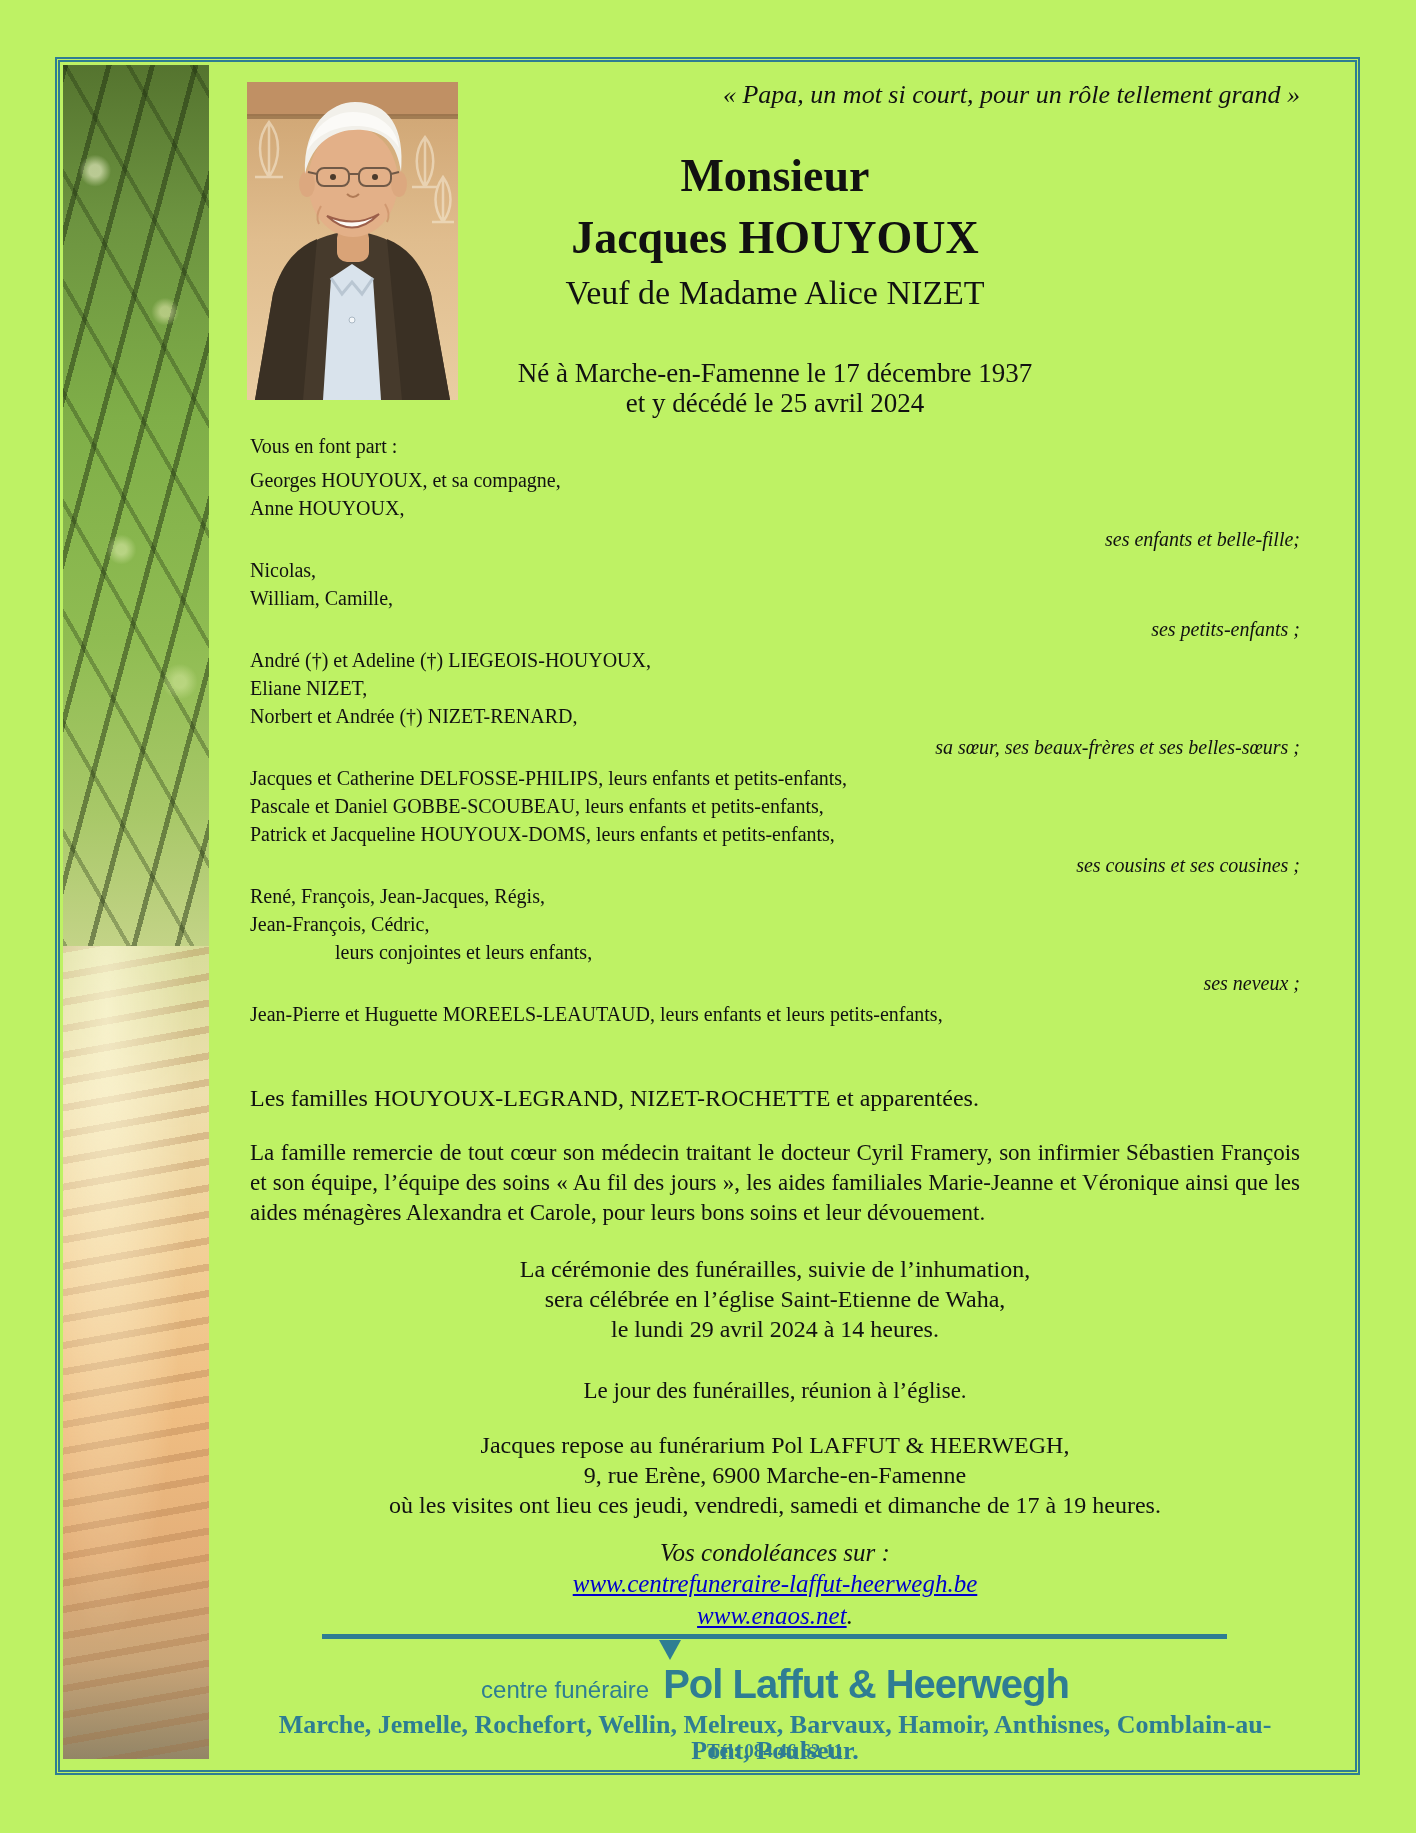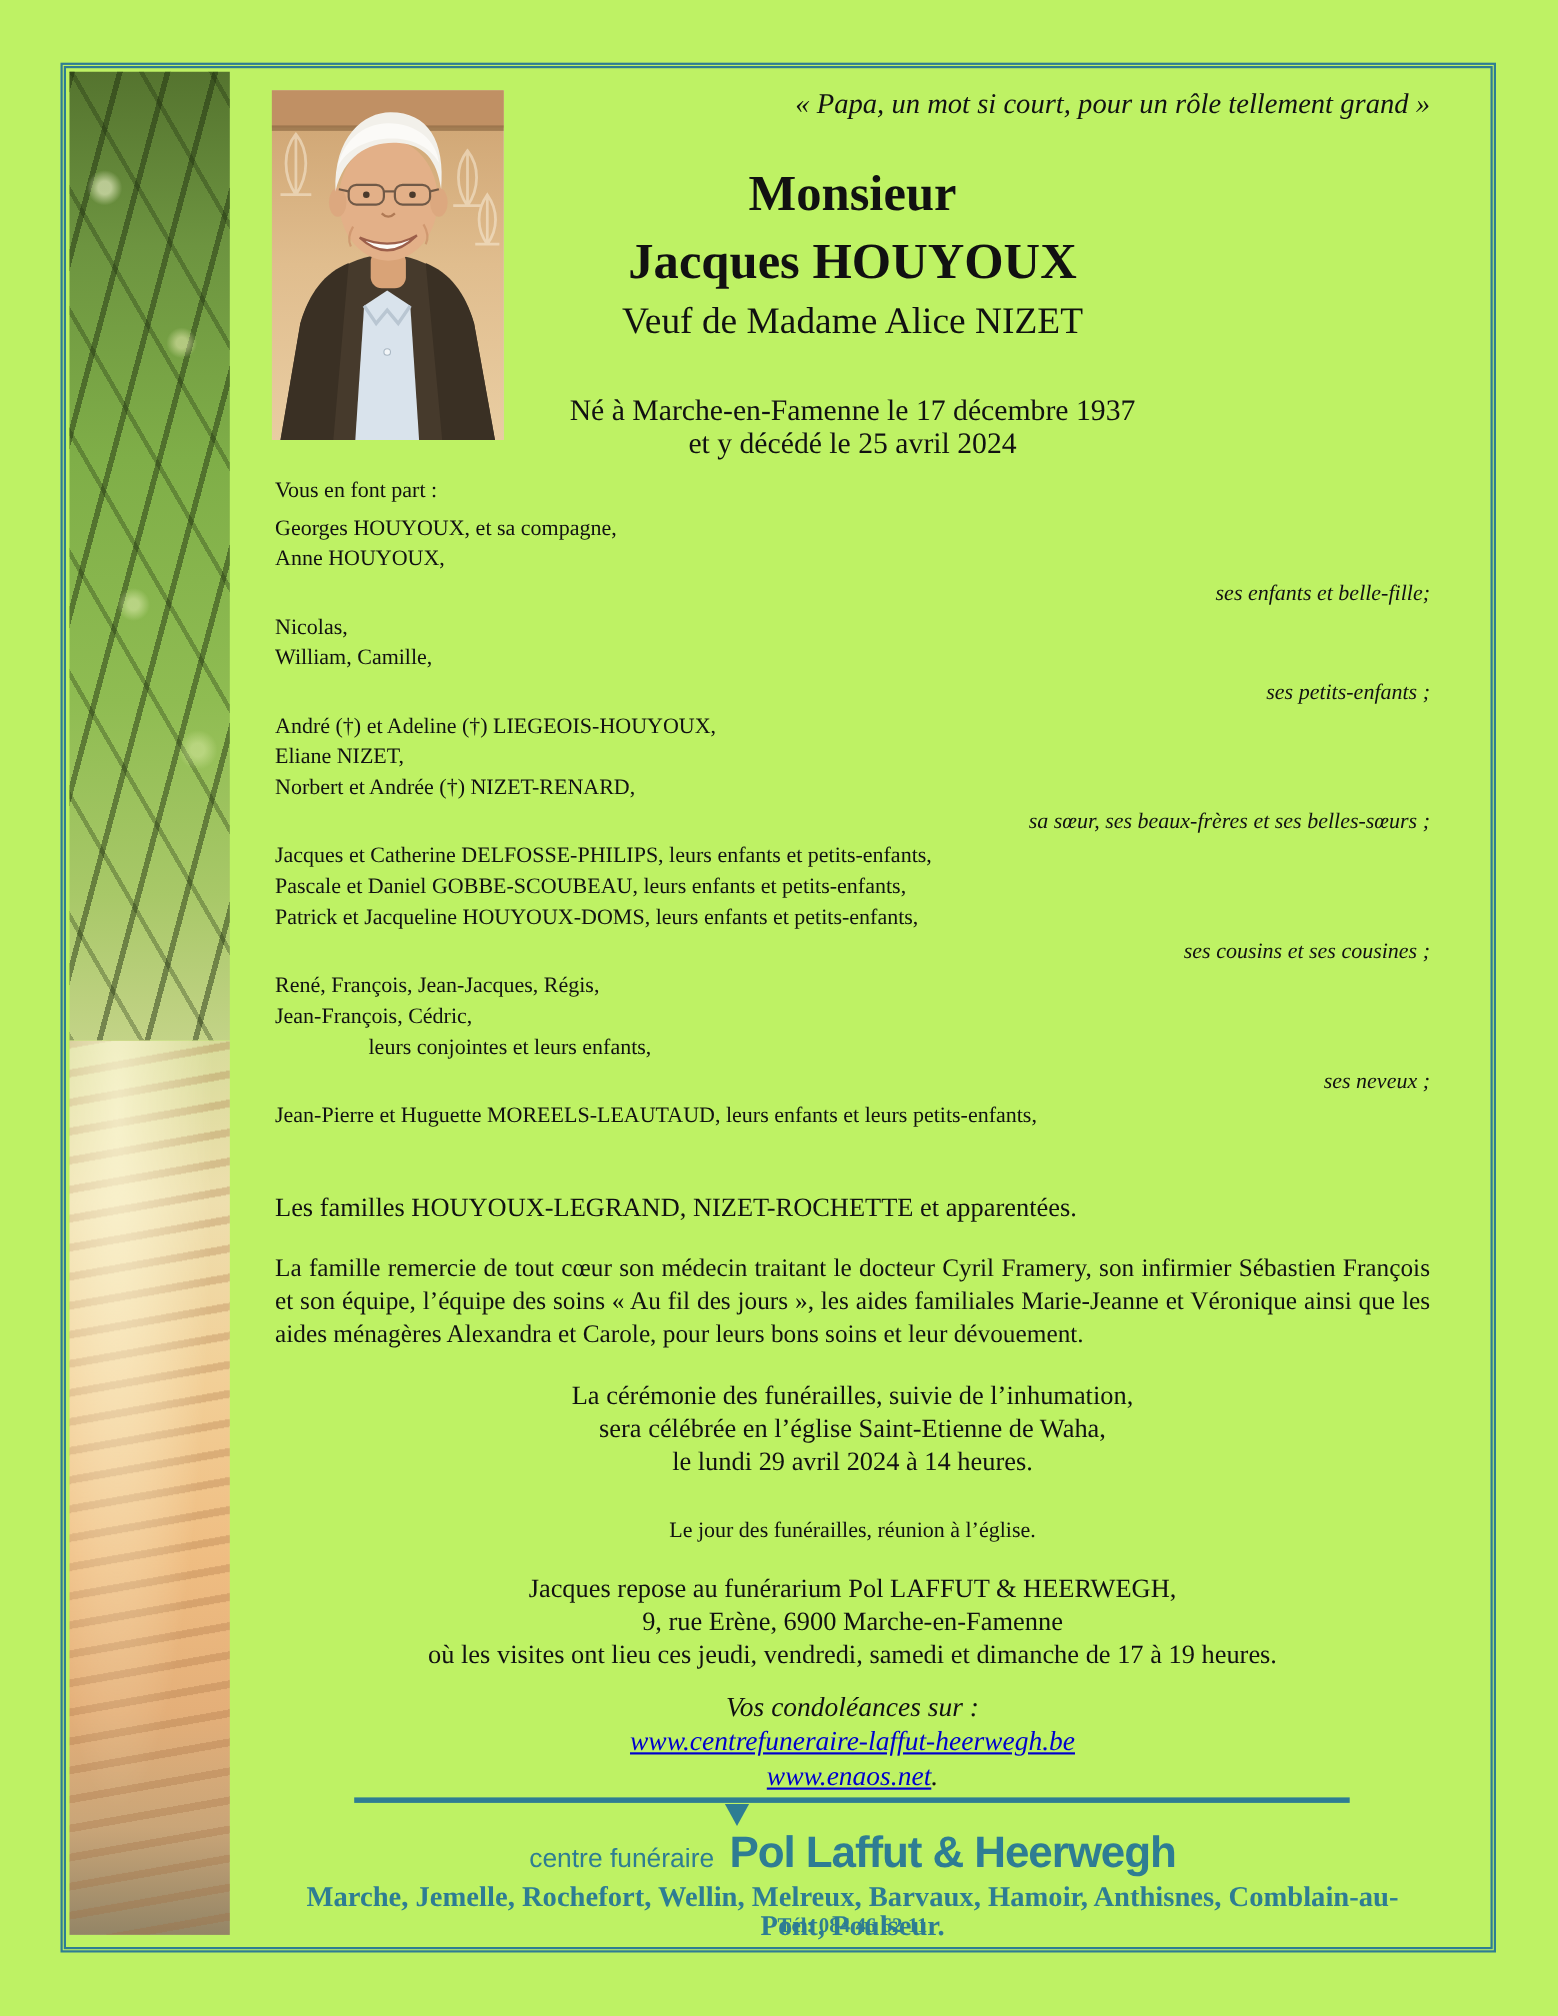--- a/index.html
+++ b/index.html
@@ -38,21 +38,21 @@
   .family .line{line-height:28px;}
   .family .intro{margin-bottom:6px;}
   .family .role{font-weight:normal;font-style:italic;text-align:right;margin:3px 0 3px;}
   .family .indent{padding-left:85px;}
   .families-line{position:absolute;left:250px;top:1084px;width:1050px;font-size:24px;line-height:28px;}
   .thanks{position:absolute;left:250px;top:1138px;width:1050px;font-size:23px;line-height:30px;text-align:justify;}
   .centered-list{position:absolute;left:250px;width:1050px;font-size:24px;}
   .centered-list .line{text-align:center;line-height:30px;}
   .ceremony{top:1254px;}
   .ceremony .bold, .repose .line, .meeting{font-weight:normal;}
-  .meeting{position:absolute;left:250px;top:1376px;width:1050px;text-align:center;font-size:20px;line-height:30px;}
+  .meeting{position:absolute;left:250px;top:1376px;width:1050px;text-align:center;font-size:23px;line-height:30px;}
   .repose{top:1430px;}
   .condolences{position:absolute;left:250px;top:1538px;width:1050px;text-align:center;}
   .condolences .label{font-style:italic;font-size:25px;line-height:30px;}
   .condolences .linkline{font-size:25px;line-height:32px;font-style:italic;}
   .condolences a{color:var(--link);text-decoration:underline;}
   .sep-line{position:absolute;left:322px;top:1634px;width:905px;height:5px;background:var(--teal);}
   .footer-logo{position:absolute;left:250px;top:1662px;width:1050px;display:flex;justify-content:center;
                align-items:baseline;gap:14px;font-family:"Liberation Sans","DejaVu Sans",sans-serif;color:var(--teal);}
   .brand-small{font-size:24px;}
   .brand-big{font-size:40px;font-weight:bold;position:relative;letter-spacing:-1px;}

